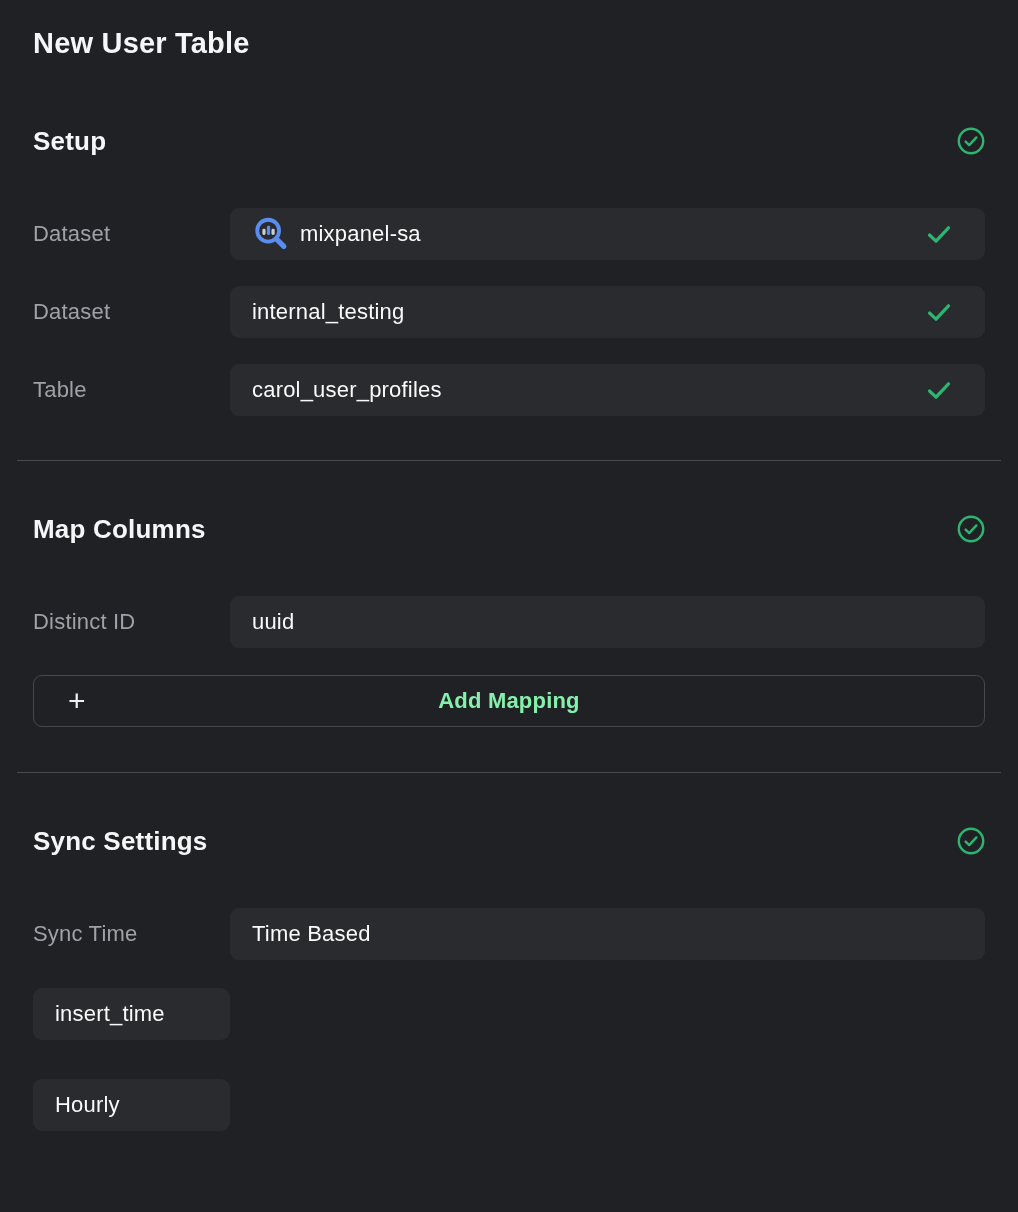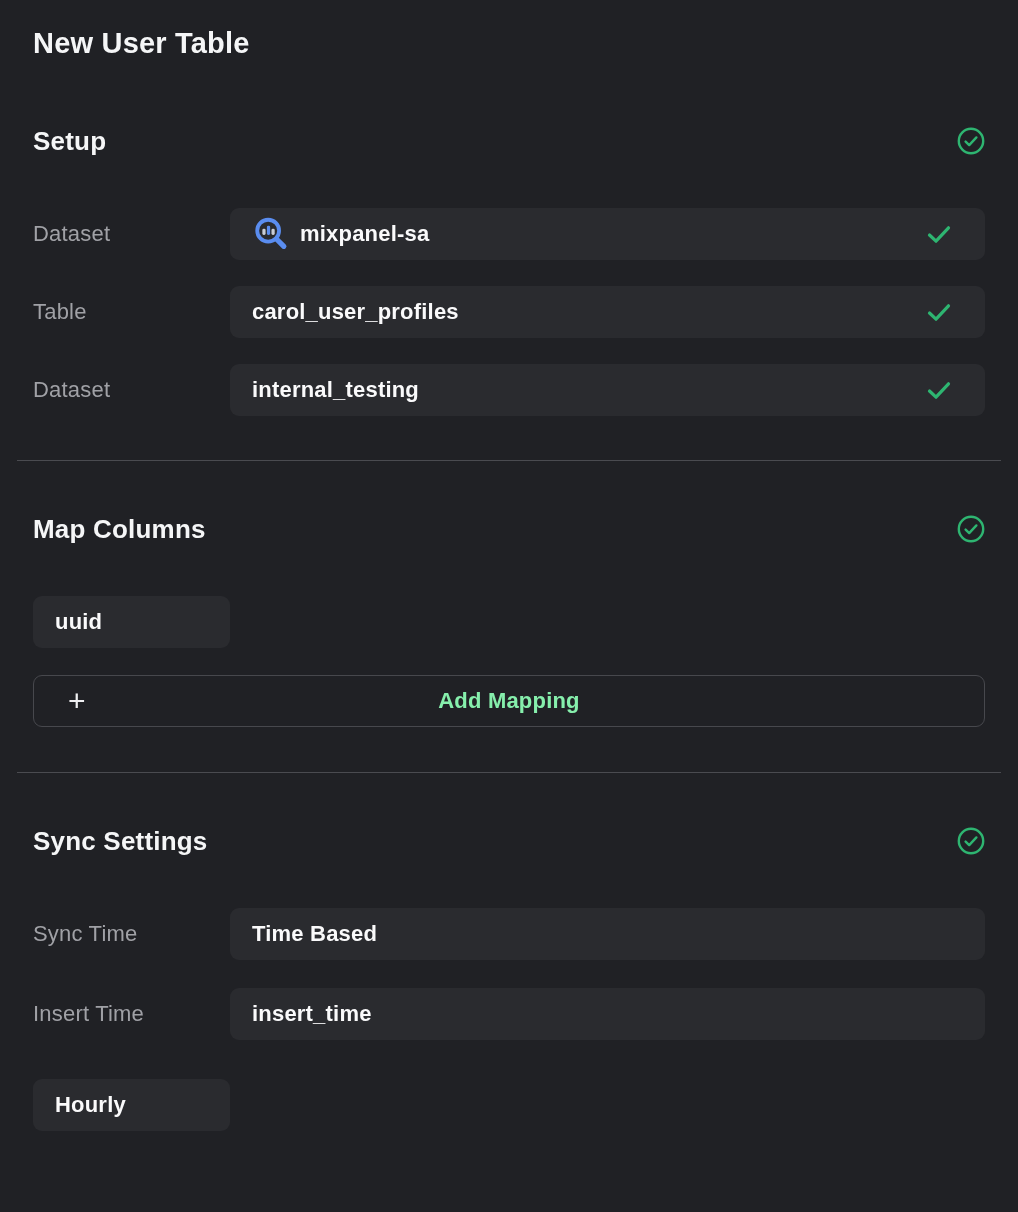--- a/index.html
+++ b/index.html
@@ -55,21 +55,21 @@
     background: #2a2b2f;
     border-radius: 9px;
     display: flex;
     align-items: center;
     padding: 0 34px 0 22px;
     cursor: pointer;
   }
   .field-value {
     color: #fafafb;
     font-size: 22px;
-    font-weight: 700;
+    font-weight: 400;
     letter-spacing: 0.2px;
   }
   .bq-icon {
     width: 38px; height: 38px;
     margin-right: 10px;
     display: inline-flex;
     align-items: center;
     justify-content: center;
     flex: none;
   }
@@ -156,35 +156,35 @@
       <span class="field-value">mixpanel-sa</span>
       <span class="check-icon">
         <svg viewBox="0 0 24 19" width="24" height="19">
           <path d="M2.5 10 L9 16.2 L21.5 2.8" fill="none" stroke="#2eb571" stroke-width="3.2" stroke-linecap="round" stroke-linejoin="round"></path>
         </svg>
       </span>
     </div>
   </div>
 
   <div class="row">
-    <span class="field-label">Table</span>
-    <div class="field">
-      <span class="field-value">carol_user_profiles</span>
+    <span class="field-label">Dataset</span>
+    <div class="field">
+      <span class="field-value">internal_testing</span>
       <span class="check-icon">
         <svg viewBox="0 0 24 19" width="24" height="19">
           <path d="M2.5 10 L9 16.2 L21.5 2.8" fill="none" stroke="#2eb571" stroke-width="3.2" stroke-linecap="round" stroke-linejoin="round"></path>
         </svg>
       </span>
     </div>
   </div>
 
   <div class="row">
-    <span class="field-label">Dataset</span>
-    <div class="field">
-      <span class="field-value">internal_testing</span>
+    <span class="field-label">Table</span>
+    <div class="field">
+      <span class="field-value">carol_user_profiles</span>
       <span class="check-icon">
         <svg viewBox="0 0 24 19" width="24" height="19">
           <path d="M2.5 10 L9 16.2 L21.5 2.8" fill="none" stroke="#2eb571" stroke-width="3.2" stroke-linecap="round" stroke-linejoin="round"></path>
         </svg>
       </span>
     </div>
   </div>
 
   <hr class="divider">
 
@@ -192,20 +192,21 @@
     <h2 class="section-heading">Map Columns</h2>
     <span class="section-status">
       <svg viewBox="0 0 28 28" width="28" height="28">
         <circle cx="14" cy="14" r="12.2" fill="none" stroke="#2eb571" stroke-width="2.4"></circle>
         <path d="M8.6 14.6 L12.2 18.1 L19.4 10.4" fill="none" stroke="#2eb571" stroke-width="2.4" stroke-linecap="round" stroke-linejoin="round"></path>
       </svg>
     </span>
   </div>
 
   <div class="row first">
+    <span class="field-label">Distinct ID</span>
     <div class="field">
       <span class="field-value">uuid</span>
     </div>
   </div>
 
   <button class="add-mapping-btn">
     <span class="plus-icon">+</span>
     <span class="add-mapping-label">Add Mapping</span>
   </button>
 
@@ -222,21 +223,20 @@
   </div>
 
   <div class="row first">
     <span class="field-label">Sync Time</span>
     <div class="field">
       <span class="field-value">Time Based</span>
     </div>
   </div>
 
   <div class="row" style="margin-top:28px;">
-    <span class="field-label">Insert Time</span>
     <div class="field">
       <span class="field-value">insert_time</span>
     </div>
   </div>
 
   <div class="note-row">
     <span></span>
   </div>
 
   <div class="row note-plus-row">

